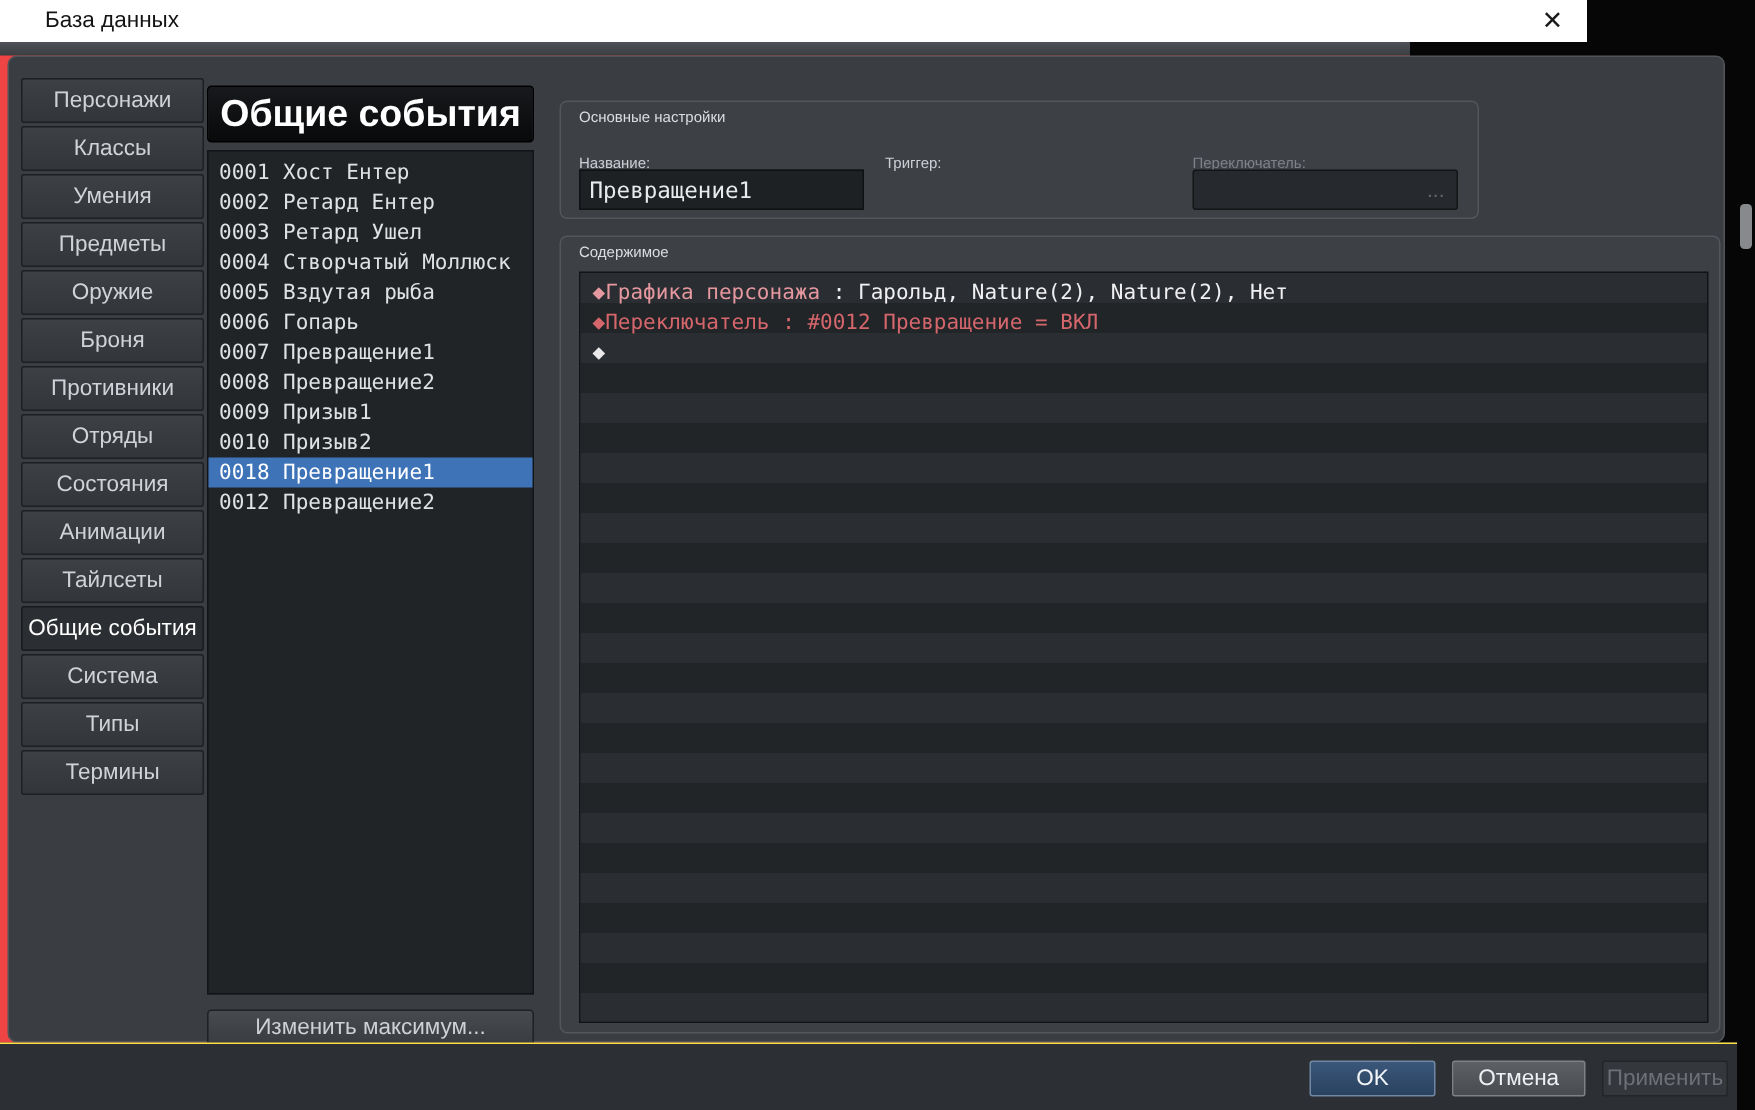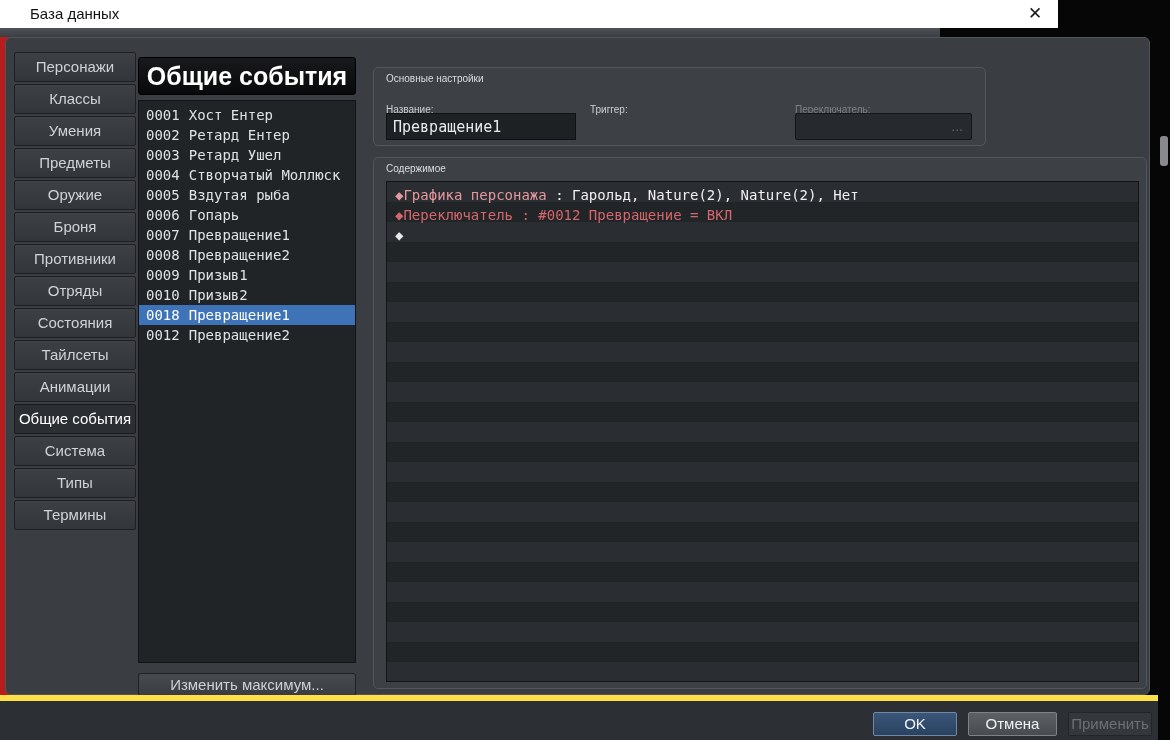--- a/index.html
+++ b/index.html
@@ -6,21 +6,21 @@
   html,body { width:1170px; height:740px; overflow:hidden; }
   body { font-family:"Liberation Sans", sans-serif; background:#060606; position:relative; }
 
   
   .titlebar { position:absolute; left:0; top:0; width:1058px; height:28px; background:#ffffff; z-index:5; }
   .titlebar .title { position:absolute; left:30px; top:5px; font-size:15px; color:#141414; }
   .close-btn { position:absolute; right:10px; top:3px; width:26px; height:22px; text-align:center;
                font-size:17px; color:#1a1a1a; line-height:22px; cursor:default; }
 
   
-  .dialog { position:absolute; left:0; top:28px; width:940px; height:712px; background:#b91c1c; }
+  .dialog { position:absolute; left:0; top:28px; width:940px; height:712px; background:#ef4444; }
   .dialog::before { content:""; position:absolute; left:0; top:0; width:100%; height:9px;
                     background:linear-gradient(#4e5156,#3a3d41); }
 
   
   .tabpage { position:absolute; left:5px; top:9px; width:1145px; height:658px;
              background:#3a3d42; border:1px solid #515459; border-radius:6px; }
 
   
   .tabs { position:absolute; left:8px; top:14px; width:122px; }
   .tab { display:block; width:122px; height:30px; margin-bottom:2px;
@@ -70,21 +70,21 @@
   .contentbox { position:absolute; left:12px; top:23px; width:753px; height:501px;
                 background:repeating-linear-gradient(180deg,#2a2d31 0 20px,#222528 20px 40px);
                 border:1px solid #121417; padding-top:3px; overflow:hidden; }
   .ev-row { height:20px; line-height:20px; padding-left:8px;
             font-family:"DejaVu Sans Mono", monospace; font-size:14px; white-space:nowrap; }
   .c-pink { color:#e5989f; } .c-red { color:#d4666c; } .c-white { color:#e9e9eb; }
   .ev-params { color:#f0f0f2; }
 
   
   .footer { position:absolute; left:0; top:667px; width:1158px; height:45px;
-            background:#2c2f33; border-top:6px solid #fde047; }
+            background:#2c2f33; border-top:1px solid #fde047; }
   .btn { position:absolute; top:11px; height:24px; font-size:15px; text-align:center; line-height:22px;
          border-radius:2px; }
   .btn-ok { left:873px; width:84px; background:linear-gradient(#3a5679,#2a4260);
             border:1px solid #7188a5; color:#f2f5f8; }
   .btn-cancel { left:968px; width:89px; background:linear-gradient(#5d6166,#484c51);
             border:1px solid #7e8287; color:#eef0f2; }
   .btn-apply { left:1068px; width:84px; background:#34373b; border:1px solid #232528; color:#6d7177; }
 
   
   .right-strip { position:absolute; right:0; top:0; width:12px; height:740px; background:#060606; }
@@ -105,22 +105,22 @@
     <div class="tabs">
       <div class="tab">Персонажи</div>
       <div class="tab">Классы</div>
       <div class="tab">Умения</div>
       <div class="tab">Предметы</div>
       <div class="tab">Оружие</div>
       <div class="tab">Броня</div>
       <div class="tab">Противники</div>
       <div class="tab">Отряды</div>
       <div class="tab">Состояния</div>
+      <div class="tab">Анимации</div>
       <div class="tab">Тайлсеты</div>
-      <div class="tab">Анимации</div>
       <div class="tab active">Общие события</div>
       <div class="tab">Система</div>
       <div class="tab">Типы</div>
       <div class="tab">Термины</div>
     </div>
 
     <div class="list-header">Общие события</div>
     <div class="listbox">
       <div class="li"><span class="li-id">0001</span><span class="li-name">Хост Ентер</span></div>
       <div class="li"><span class="li-id">0002</span><span class="li-name">Ретард Ентер</span></div>

